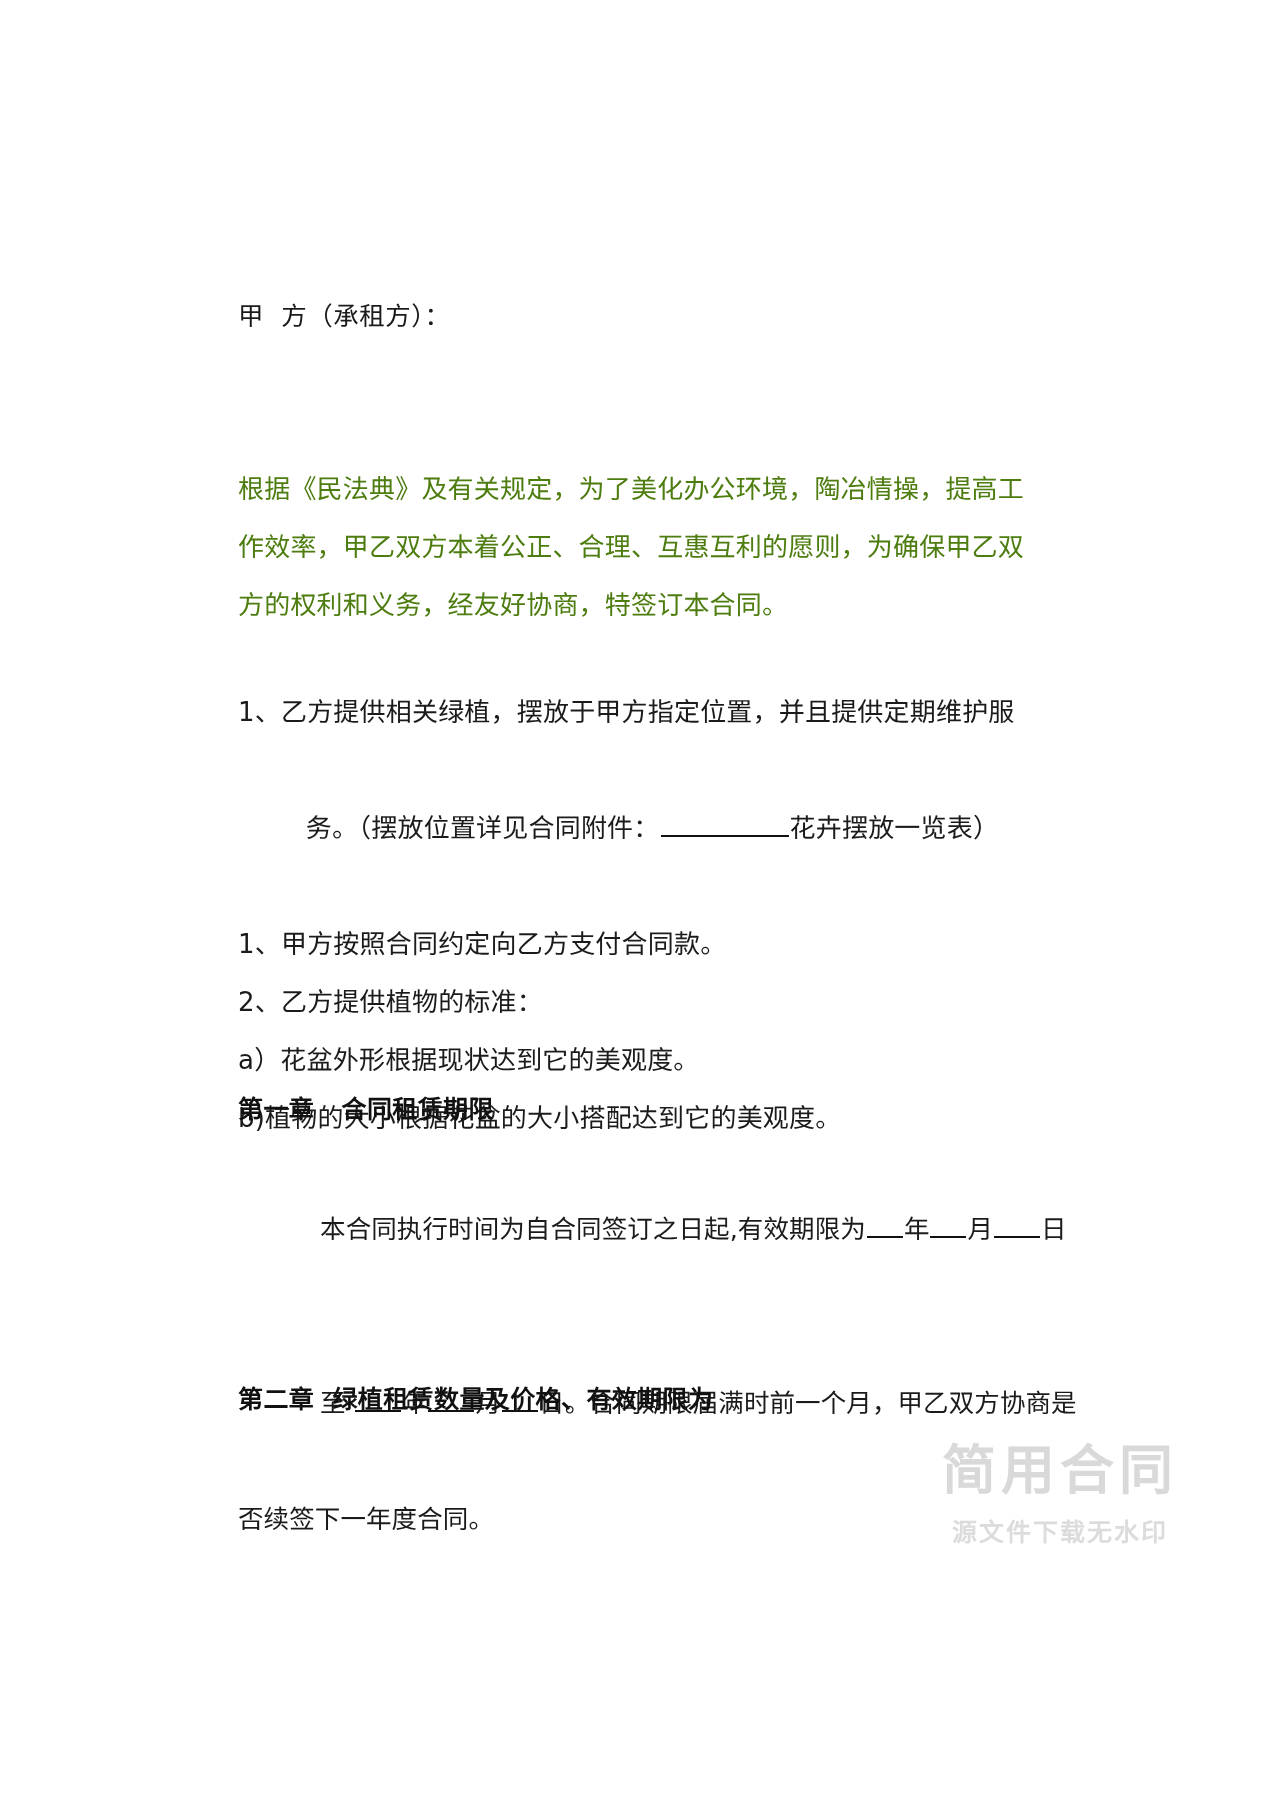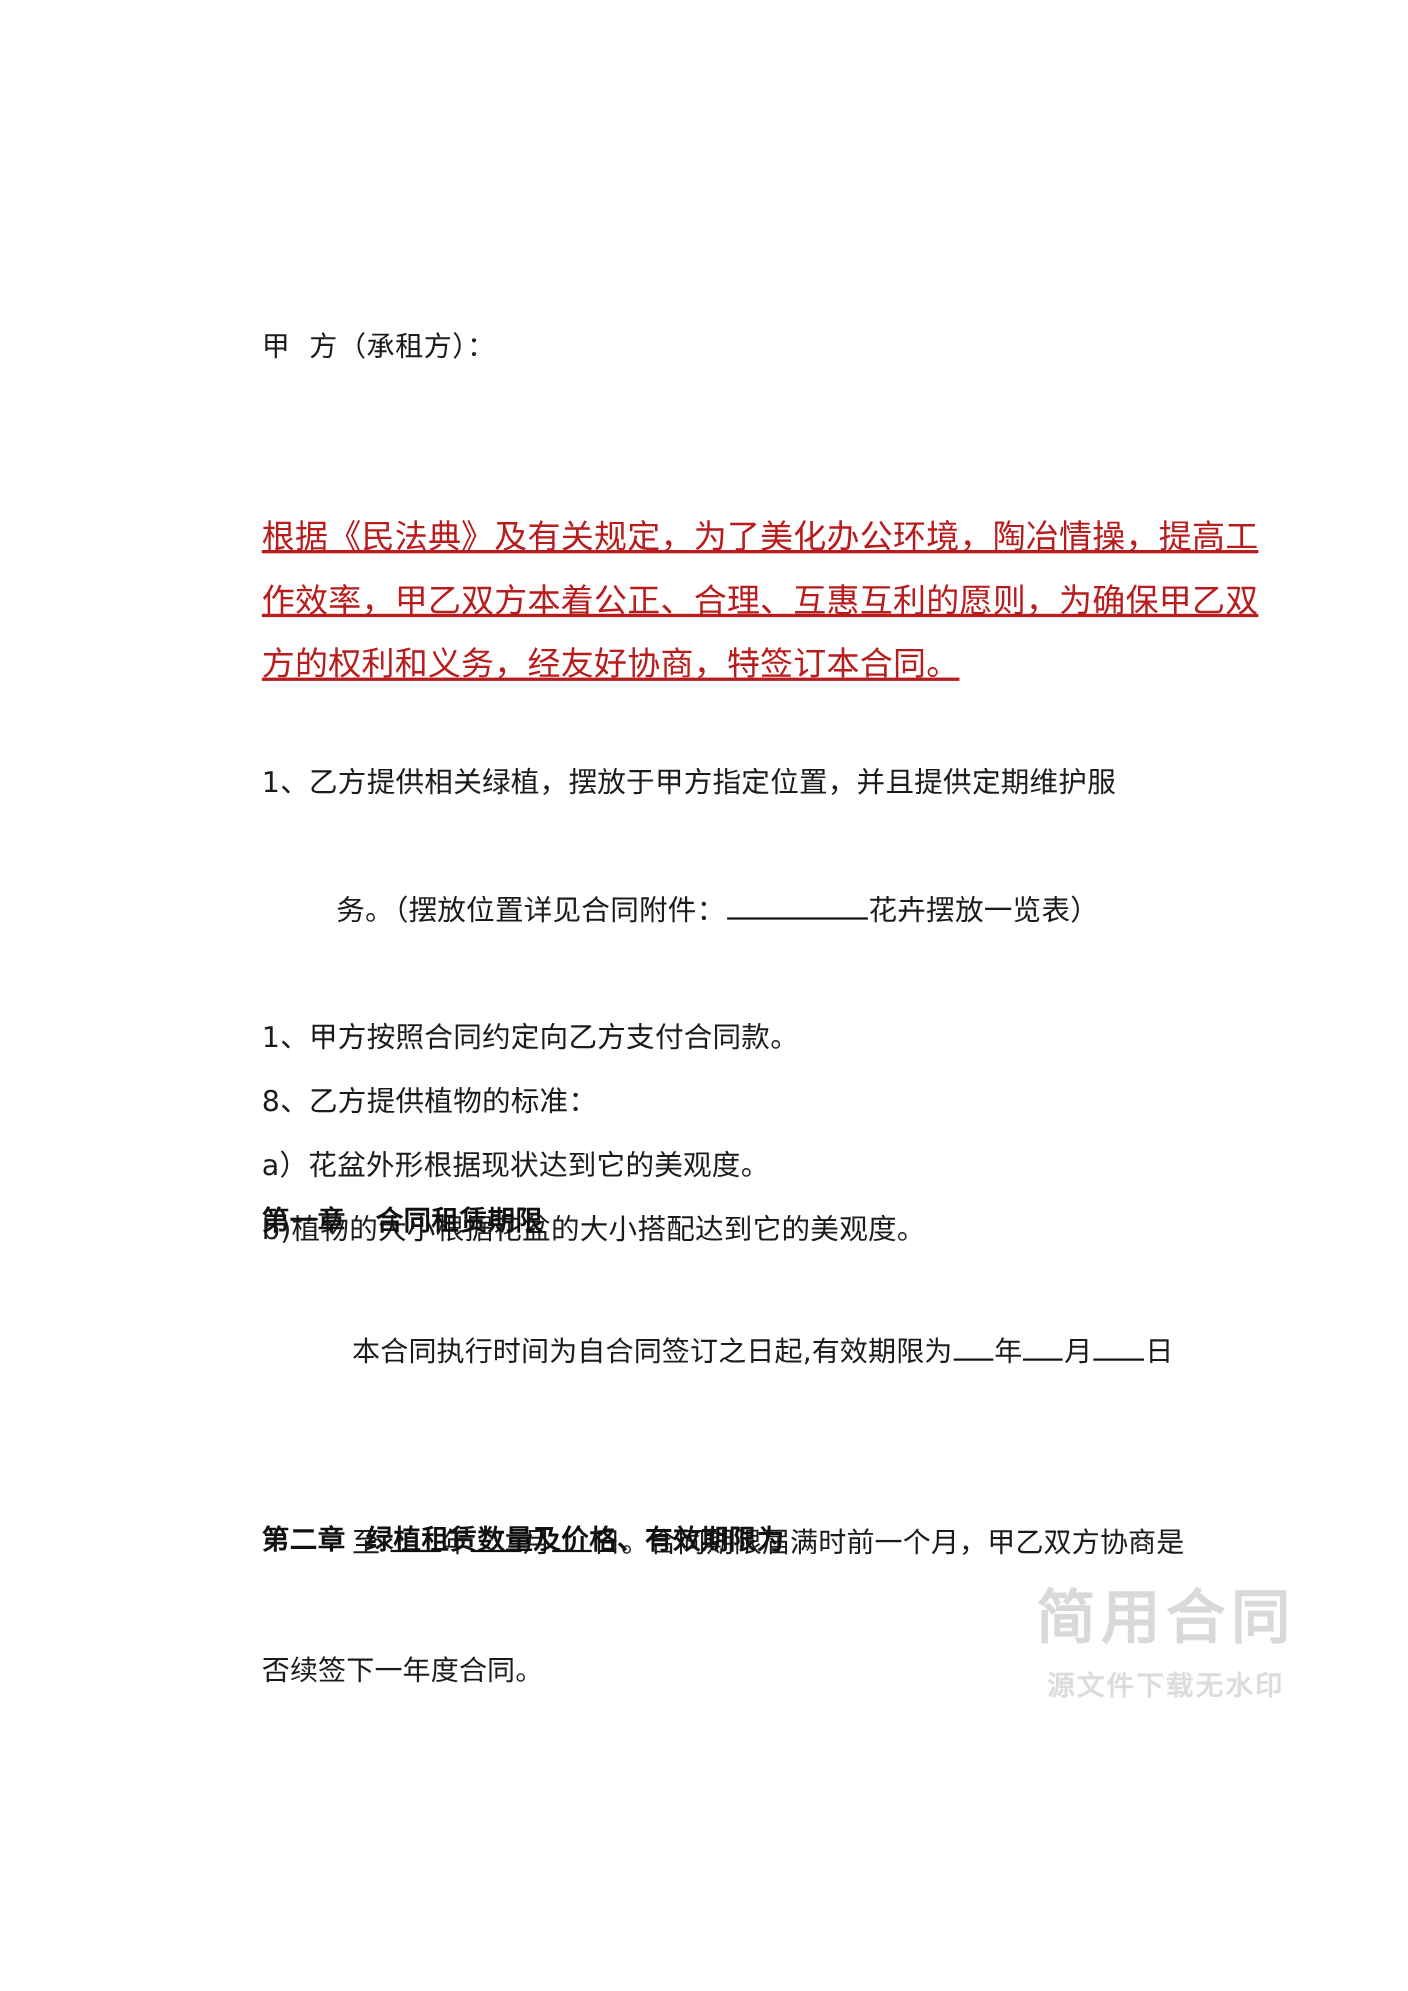--- a/index.html
+++ b/index.html
@@ -44,26 +44,25 @@
     color: #1b1b1b;
   }
 
   .intro-block {
     position: absolute;
     top: 460px;
     left: 0;
     width: 860px;
   }
   .body-line {
-    font-size: 30px;
+    font-size: 26px;
     line-height: 58px;
-    color: #b91c1c;
+    color: #4d7c0f;
     white-space: pre;
     letter-spacing: 0.2px;
-    text-decoration: underline;
   }
 
   .clauses-block {
     position: absolute;
     top: 683px;
     left: 0;
     width: 880px;
   }
   .clause-line {
     font-size: 26px;
@@ -159,21 +158,21 @@
     </div>
 
     <div class="clauses-block">
       <div class="clause-line">1、乙方提供相关绿植，摆放于甲方指定位置，并且提供定期维护服</div>
 
       <div class="clause-line">
         <span>务。（摆放位置详见合同附件：</span><span class="blank blank-attach"></span><span>花卉摆放一览表）</span>
       </div>
 
       <div class="clause-line">1、甲方按照合同约定向乙方支付合同款。</div>
-      <div class="clause-line">8、乙方提供植物的标准：</div>
+      <div class="clause-line">2、乙方提供植物的标准：</div>
       <div class="clause-line">a）花盆外形根据现状达到它的美观度。</div>
       <div class="clause-line">b)植物的大小根据花盆的大小搭配达到它的美观度。</div>
     </div>
 
     <div class="chapter-one">
       <div class="chapter-heading">第一章   合同租赁期限</div>
 
       <div class="term-block">
         <div class="term-line">
           <span>本合同执行时间为自合同签订之日起,有效期限为</span><span class="blank blank-sm"></span><span>年</span><span class="blank blank-sm"></span><span>月</span><span class="blank blank-md"></span><span>日</span>

